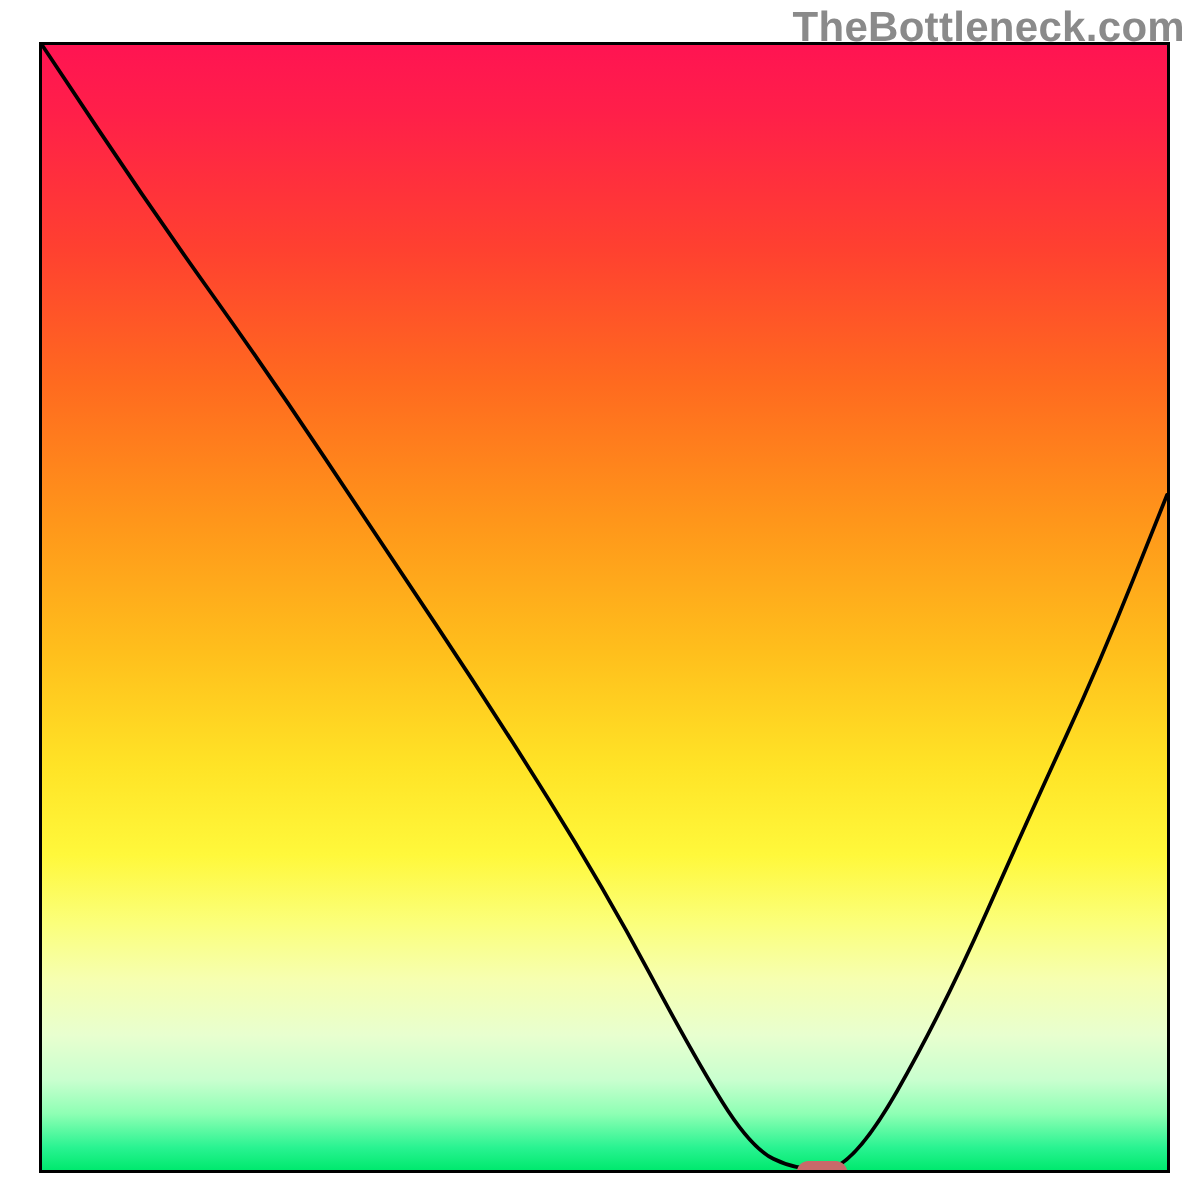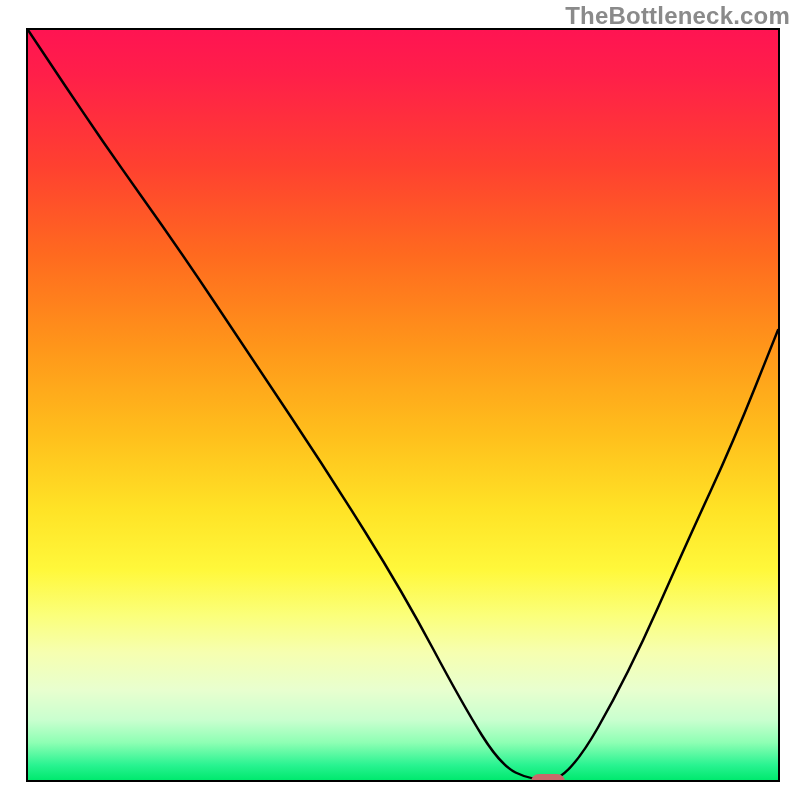--- a/index.html
+++ b/index.html
@@ -13,21 +13,21 @@
   }
   .wrap {
     position: relative;
     width: 800px;
     height: 800px;
   }
   .attribution {
     position: absolute;
     top: 2px;
     right: 10px;
-    font-size: 24px;
+    font-size: 28px;
     font-weight: 600;
     color: #8a8a8a;
     letter-spacing: 0.2px;
   }
   .plot {
     position: absolute;
     left: 26px;
     top: 28px;
     width: 754px;
     height: 754px;

